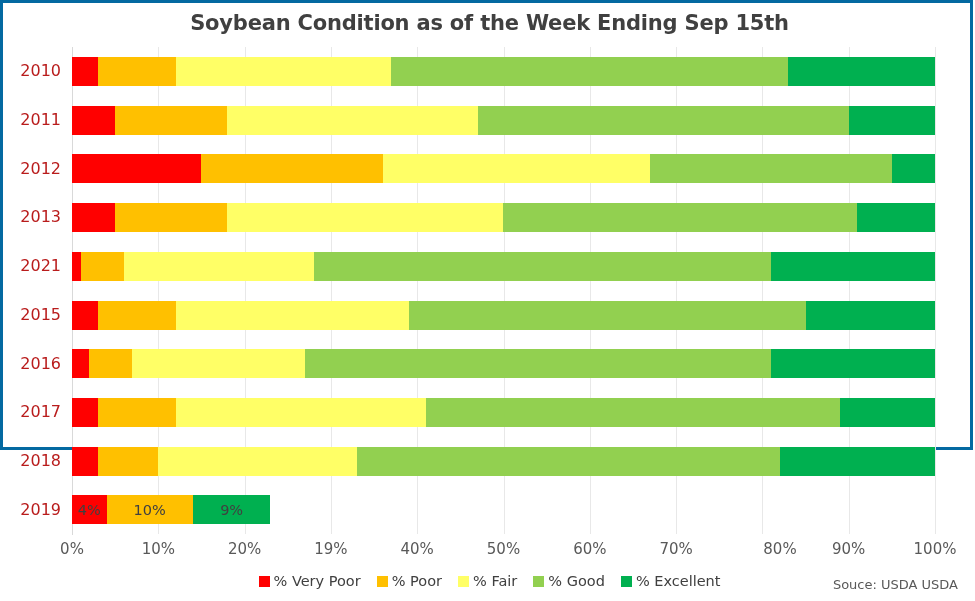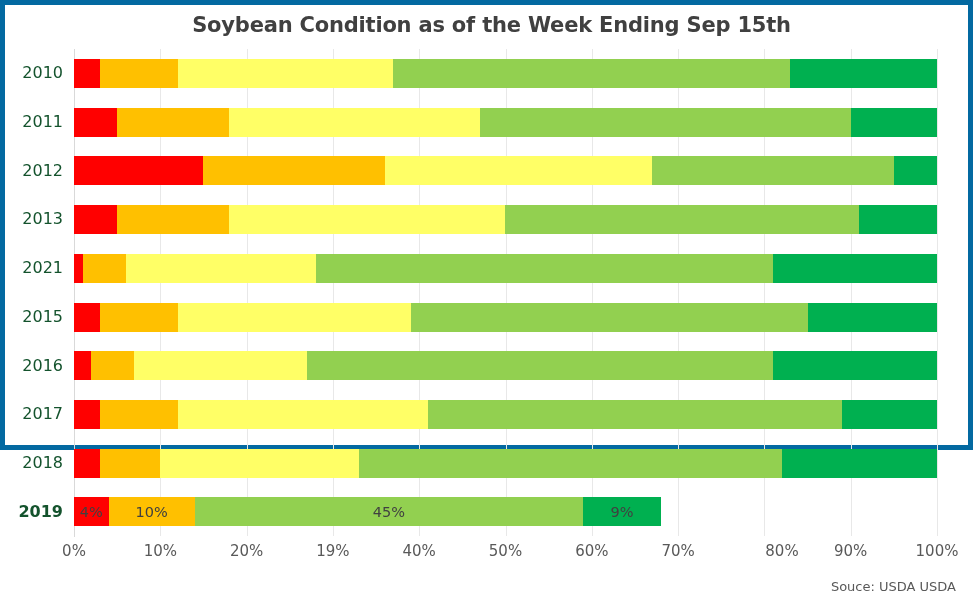--- a/index.html
+++ b/index.html
@@ -5,21 +5,21 @@
   html,body{margin:0;padding:0;}
   body{
     width:975px;height:601px;
     background:#ffffff;
     font-family:"DejaVu Sans","Liberation Sans",sans-serif;
     overflow:hidden;
   }
   #frame{
     position:relative;
     width:973px;height:450px;
-    border:5px solid #0369a1;
+    border:3px solid #0369a1;
     box-sizing:border-box;
     background:#ffffff;
   }
   
   #chart-title{
     position:absolute;
     left:0;top:8px;width:973px;
     text-align:center;
     font-size:21px;
     font-weight:bold;
@@ -67,21 +67,21 @@
     font-size:14.5px;
     color:#404040;
     white-space:nowrap;
   }
   
   .year-label{
     position:absolute;
     left:0;width:58px;
     text-align:right;
     font-size:16px;
-    color:#14532d;
+    color:#b91c1c;
     white-space:nowrap;
   }
   
   .xtick{
     position:absolute;
     top:537px;
     font-size:15px;
     color:#595959;
     text-align:center;
     width:60px;
@@ -215,42 +215,61 @@
         </div>
       </div>
       <div class="row" style="top: 438.3px; height: 48.7px;">
         <div class="bar">
           <div class="seg" style="width: 34.52px; background: rgb(255, 0, 0);">
             <span class="seg-label">4%</span>
           </div>
           <div class="seg" style="width: 86.3px; background: rgb(255, 192, 0);">
             <span class="seg-label">10%</span>
           </div>
-          <div class="seg" style="width: 388.35px; background: rgb(146, 208, 80);">
-            <span class="seg-label">45%</span>
-          </div>
           <div class="seg" style="width: 77.67px; background: rgb(0, 176, 80);">
             <span class="seg-label">9%</span>
           </div>
         </div>
       </div>
     </div>
 
+  <div id="legend">
+      <div class="legend-item">
+        <span class="legend-swatch" style="background: rgb(255, 0, 0);"></span>
+        <span class="legend-text">% Very Poor</span>
+      </div>
+      <div class="legend-item">
+        <span class="legend-swatch" style="background: rgb(255, 192, 0);"></span>
+        <span class="legend-text">% Poor</span>
+      </div>
+      <div class="legend-item">
+        <span class="legend-swatch" style="background: rgb(255, 255, 102);"></span>
+        <span class="legend-text">% Fair</span>
+      </div>
+      <div class="legend-item">
+        <span class="legend-swatch" style="background: rgb(146, 208, 80);"></span>
+        <span class="legend-text">% Good</span>
+      </div>
+      <div class="legend-item">
+        <span class="legend-swatch" style="background: rgb(0, 176, 80);"></span>
+        <span class="legend-text">% Excellent</span>
+      </div>
+    </div>
   <div id="source">Souce: USDA USDA</div>
 
 <div class="year-label" style="top: 58.35px;">2010</div>
     <div class="year-label" style="top: 107.05px;">2011</div>
     <div class="year-label" style="top: 155.75px;">2012</div>
     <div class="year-label" style="top: 204.45px;">2013</div>
     <div class="year-label" style="top: 253.15px;">2021</div>
     <div class="year-label" style="top: 301.85px;">2015</div>
     <div class="year-label" style="top: 350.55px;">2016</div>
     <div class="year-label" style="top: 399.25px;">2017</div>
     <div class="year-label" style="top: 447.95px;">2018</div>
-    <div class="year-label" style="top: 496.65px; font-weight: bold;">2019</div>
+    <div class="year-label" style="top: 496.65px;">2019</div>
     <div class="xtick" style="left: 39px;">0%</div>
     <div class="xtick" style="left: 125.3px;">10%</div>
     <div class="xtick" style="left: 211.6px;">20%</div>
     <div class="xtick" style="left: 297.9px;">19%</div>
     <div class="xtick" style="left: 384.2px;">40%</div>
     <div class="xtick" style="left: 470.5px;">50%</div>
     <div class="xtick" style="left: 556.8px;">60%</div>
     <div class="xtick" style="left: 643.1px;">70%</div>
     <div class="xtick" style="left: 747px;">80%</div>
     <div class="xtick" style="left: 815.7px;">90%</div>

